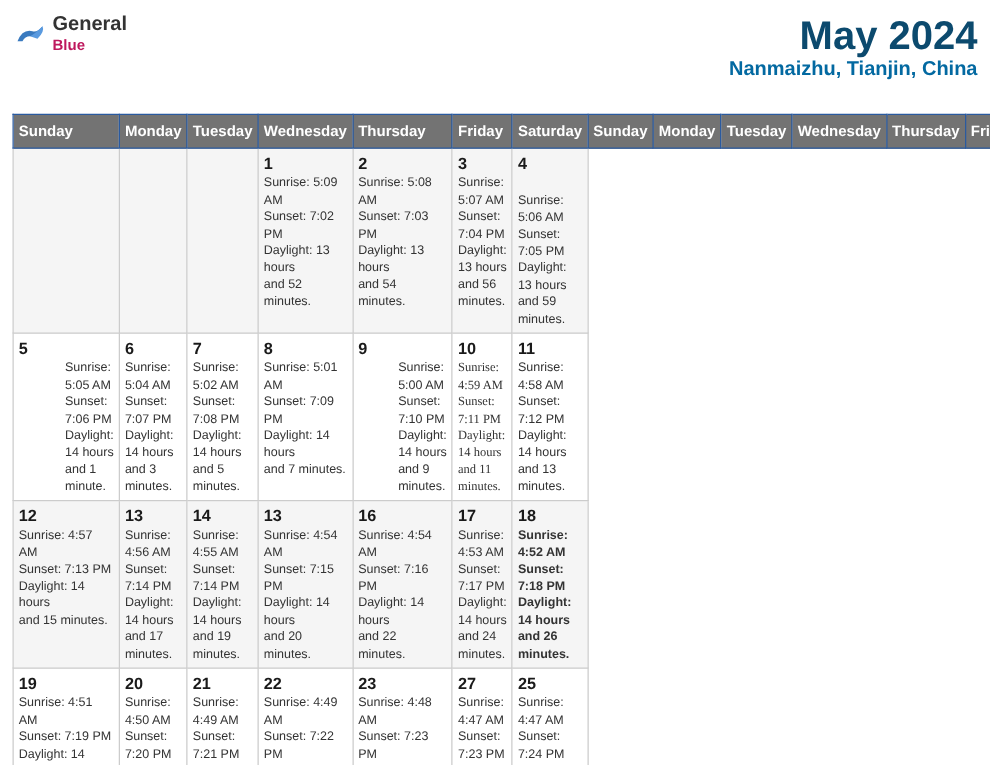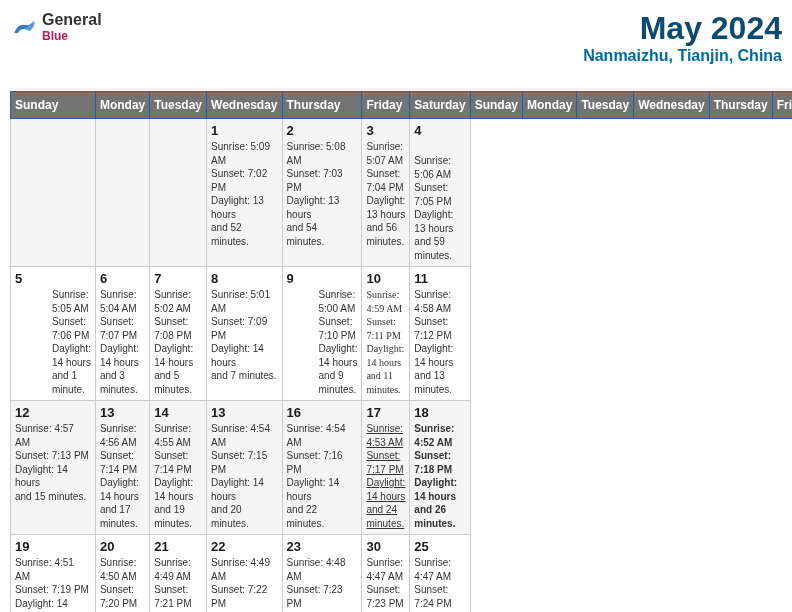--- a/index.html
+++ b/index.html
@@ -238,21 +238,21 @@
         </td>
         <td>
           <div class="day-number">16</div>
           <div class="day-info" style="white-space: pre-line;">Sunrise: 4:54 AM
 Sunset: 7:16 PM
 Daylight: 14 hours
 and 22 minutes.</div>
         </td>
         <td>
           <div class="day-number">17</div>
-          <div class="day-info" style="white-space: pre-line; text-decoration: underline;">Sunrise: 4:53 AM
+          <div class="day-info" style="white-space: pre-line;">Sunrise: 4:53 AM
 Sunset: 7:17 PM
 Daylight: 14 hours
 and 24 minutes.</div>
         </td>
         <td>
           <div class="day-number">18</div>
           <div class="day-info" style="white-space: pre-line; font-weight: bold;">Sunrise: 4:52 AM
 Sunset: 7:18 PM
 Daylight: 14 hours
 and 26 minutes.</div>
@@ -288,21 +288,21 @@
 and 32 minutes.</div>
         </td>
         <td>
           <div class="day-number">23</div>
           <div class="day-info" style="white-space: pre-line;">Sunrise: 4:48 AM
 Sunset: 7:23 PM
 Daylight: 14 hours
 and 34 minutes.</div>
         </td>
         <td>
-          <div class="day-number">30</div>
+          <div class="day-number">27</div>
           <div class="day-info" style="white-space: pre-line;">Sunrise: 4:47 AM
 Sunset: 7:23 PM
 Daylight: 14 hours
 and 35 minutes.</div>
         </td>
         <td>
           <div class="day-number">25</div>
           <div class="day-info" style="white-space: pre-line;">Sunrise: 4:47 AM
 Sunset: 7:24 PM
 Daylight: 14 hours

